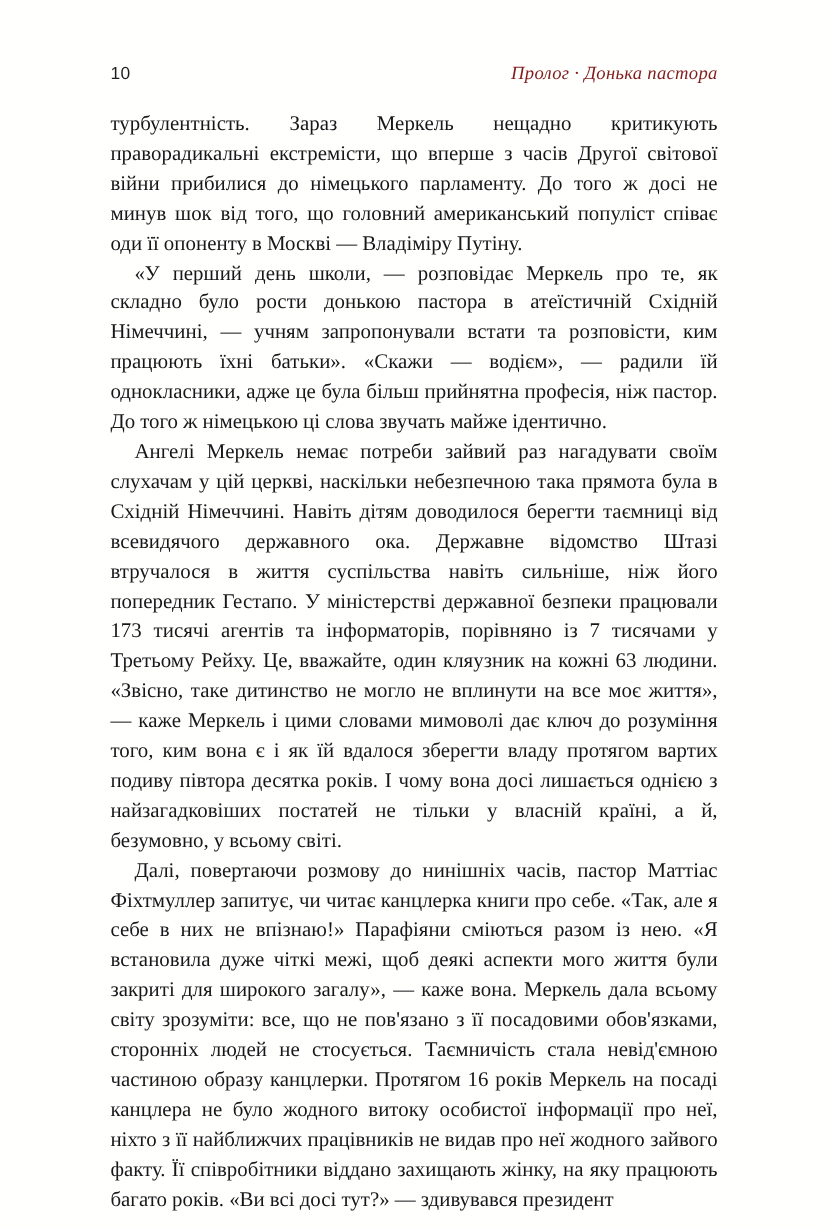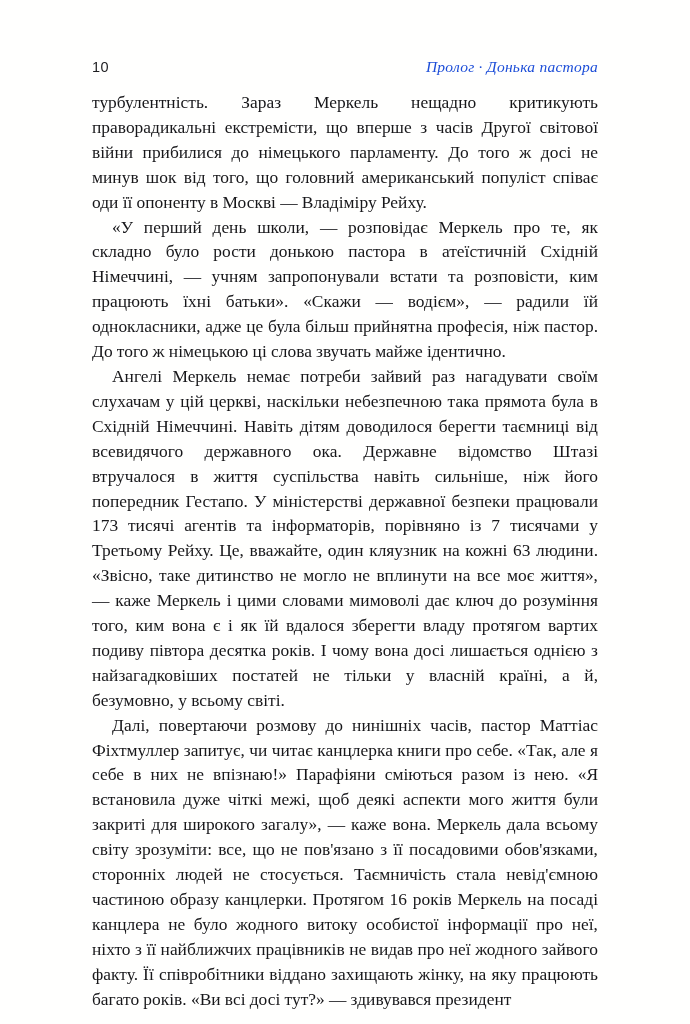--- a/index.html
+++ b/index.html
@@ -20,36 +20,36 @@
   }
 
   
   .running-head {
     position: absolute;
     top: 50px;
     left: 92px;
     width: 506px;
     height: 24px;
     display: flex;
-    align-items: flex-end;
+    align-items: center;
     justify-content: space-between;
   }
   .folio {
     font-family: "Liberation Sans", "DejaVu Sans", sans-serif;
     font-size: 14.5px;
     letter-spacing: 0.4px;
     color: #1d1d20;
     line-height: 1;
   }
   .head-title {
     font-family: "Liberation Serif", "DejaVu Serif", serif;
     font-style: italic;
     font-size: 15.5px;
     letter-spacing: 0.25px;
-    color: #1d4ed8;
+    color: #7f1d1d;
     line-height: 1;
     white-space: nowrap;
   }
 
   
   .textblock {
     position: absolute;
     top: 90px;
     left: 92px;
     width: 506px;
@@ -82,19 +82,19 @@
 <body>
 
 <div class="page" style="background: rgb(255, 255, 254); color: rgb(23, 23, 26);">
 
   <div class="running-head">
     <span class="folio">10</span>
     <span class="head-title">Пролог · Донька пастора</span>
   </div>
 
   <div class="textblock">
-    <p class="para">турбулентність. Зараз Меркель нещадно критикують праворадикальні екстремісти, що вперше з часів Другої світової війни прибилися до німецького парламенту. До того ж досі не минув шок від того, що головний американський популіст співає оди її опоненту в Москві — Владіміру Рейху.</p>
+    <p class="para">турбулентність. Зараз Меркель нещадно критикують праворадикальні екстремісти, що вперше з часів Другої світової війни прибилися до німецького парламенту. До того ж досі не минув шок від того, що головний американський популіст співає оди її опоненту в Москві — Владіміру Путіну.</p>
     <p class="para indent">«У перший день школи, — розповідає Меркель про те, як складно було рости донькою пастора в атеїстичній Східній Німеччині, — учням запропонували встати та розповісти, ким працюють їхні батьки». «Скажи — водієм», — радили їй однокласники, адже це була більш прийнятна професія, ніж пастор. До того ж німецькою ці слова звучать майже ідентично.</p>
     <p class="para indent">Ангелі Меркель немає потреби зайвий раз нагадувати своїм слухачам у цій церкві, наскільки небезпечною така прямота була в Східній Німеччині. Навіть дітям доводилося берегти таємниці від всевидячого державного ока. Державне відомство Штазі втручалося в життя суспільства навіть сильніше, ніж його попередник Гестапо. У міністерстві державної безпеки працювали 173 тисячі агентів та інформаторів, порівняно із 7 тисячами у Третьому Рейху. Це, вважайте, один кляузник на кожні 63 людини. «Звісно, таке дитинство не могло не вплинути на все моє життя», — каже Меркель і цими словами мимоволі дає ключ до розуміння того, ким вона є і як їй вдалося зберегти владу протягом вартих подиву півтора десятка років. І чому вона досі лишається однією з найзагадковіших постатей не тільки у власній країні, а й, безумовно, у всьому світі.</p>
     <p class="para indent runon">Далі, повертаючи розмову до нинішніх часів, пастор Маттіас Фіхтмуллер запитує, чи читає канцлерка книги про себе. «Так, але я себе в них не впізнаю!» Парафіяни сміються разом із нею. «Я встановила дуже чіткі межі, щоб деякі аспекти мого життя були закриті для широкого загалу», — каже вона. Меркель дала всьому світу зрозуміти: все, що не пов'язано з її посадовими обов'язками, сторонніх людей не стосується. Таємничість стала невід'ємною частиною образу канцлерки. Протягом 16 років Меркель на посаді канцлера не було жодного витоку особистої інформації про неї, ніхто з її найближчих працівників не видав про неї жодного зайвого факту. Її співробітники віддано захищають жінку, на яку працюють багато років. «Ви всі досі тут?» — здивувався президент</p>
   </div>
 
 </div>
 
 </body></html>

